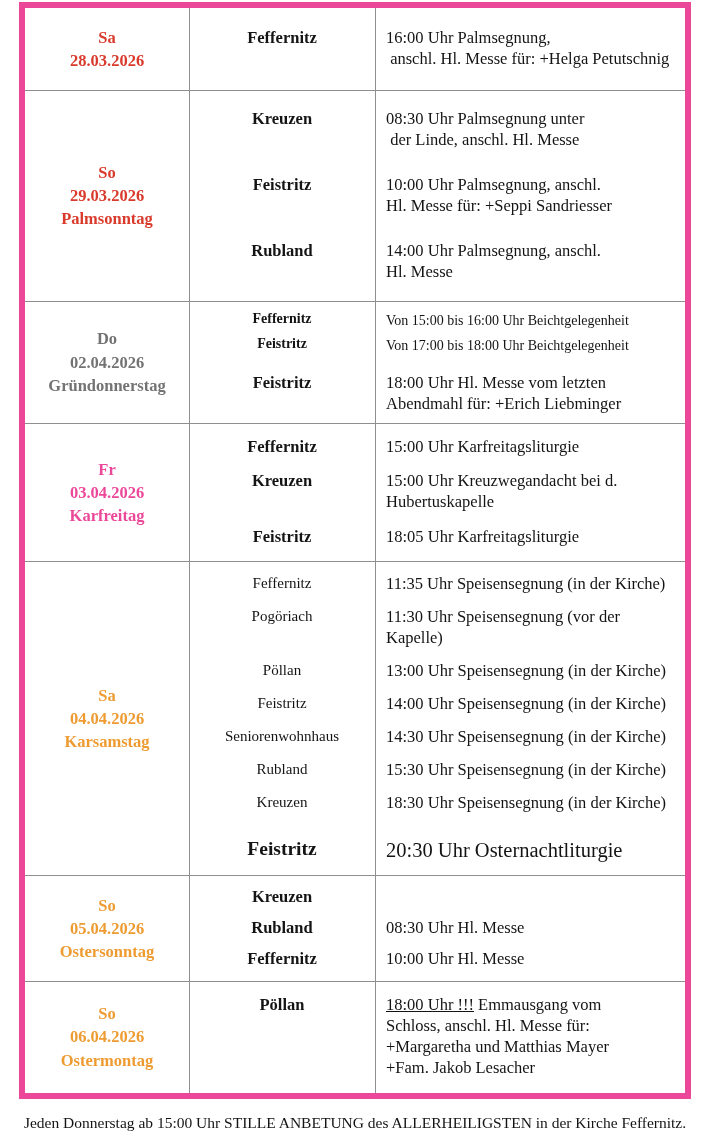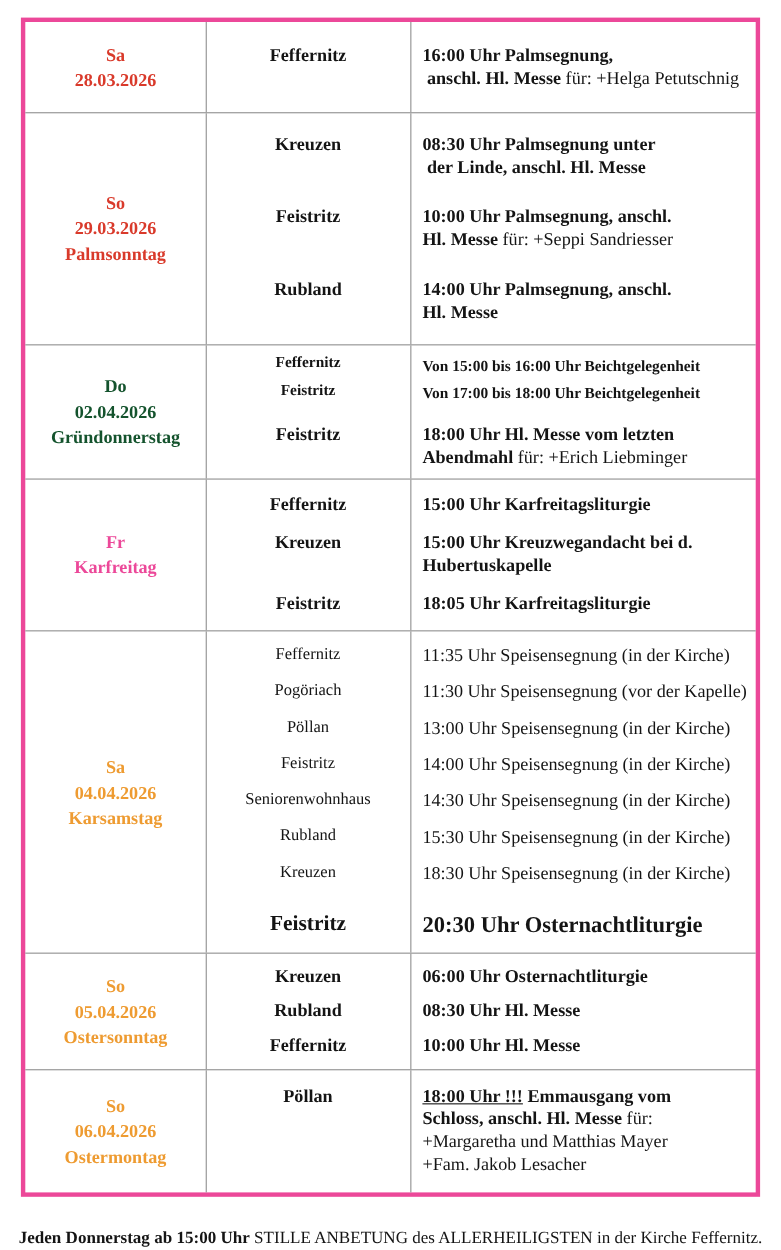--- a/index.html
+++ b/index.html
@@ -6,21 +6,21 @@
   html, body { margin: 0; padding: 0; background: #ffffff; }
   .page {
     width: 710px; min-height: 1136px; margin: 0 auto; background: #ffffff;
     font-family: "Liberation Serif", serif; color: #141414;
   }
   .title {
     margin: 0; padding: 15px 0 7px; text-align: center;
     font-size: 23px; font-weight: bold; letter-spacing: 0.2px;
   }
   .table {
-    margin: 16px 19px; border: 4px solid #ec4899; background: #fff;
+    margin: 2px 19px; border: 6px solid #ec4899; background: #fff;
   }
   .day-row {
     display: flex; position: relative; border-bottom: 1px solid #8f8f8f;
   }
   .day-row:last-child { border-bottom: none; }
   
   .day-row::after {
     content: ""; position: absolute; left: 350px; top: 0; bottom: 0;
     width: 1px; background: #8f8f8f;
   }
@@ -39,21 +39,21 @@
     width: 184px; flex-shrink: 0; text-align: center;
     font-size: 16.5px; font-weight: bold; padding: 0 8px; line-height: 1.25;
   }
   .loc-cell.r  { font-weight: normal; font-size: 15px; }
   .loc-cell.sm { font-size: 14px; }
   .loc-cell.lg { font-size: 19.5px; }
   .desc-cell {
     flex: 1; white-space: pre-wrap; font-size: 16.5px; line-height: 1.27;
     padding: 0 6px 0 12px;
   }
-  .seg.b  { font-weight: bold; }
+  .seg.b  { font-weight: normal; }
   .seg.u  { text-decoration: underline; }
   .seg.sm { font-size: 14px; }
   .seg.lg { font-size: 20.5px; }
 
   
   .day-row:nth-child(1) { min-height: 83px; }
   .day-row:nth-child(1) .entry { margin: 2px 0; }
   .day-row:nth-child(2) { min-height: 182px; }
   .day-row:nth-child(2) .entry { margin: 12px 0; }
   .day-row:nth-child(3) { min-height: 111px; }
@@ -111,21 +111,21 @@
 Hl. Messe</span><span class="seg"> für: +Seppi Sandriesser</span></div>
           </div>
           <div class="entry">
             <div class="loc-cell b">Rubland</div>
             <div class="desc-cell"><span class="seg b">14:00 Uhr Palmsegnung, anschl.
 Hl. Messe</span></div>
           </div>
         </div>
       </div>
       <div class="day-row">
-        <div class="date-cell" style="color: #14532d;">
+        <div class="date-cell" style="color: #737373;">
           <div class="day-abbr">Do</div>
           <div class="day-date">02.04.2026</div>
           <div class="day-label">Gründonnerstag</div>
         </div>
         <div class="entries">
           <div class="entry">
             <div class="loc-cell b sm">Feffernitz</div>
             <div class="desc-cell"><span class="seg b sm">Von 15:00 bis 16:00 Uhr Beichtgelegenheit</span></div>
           </div>
           <div class="entry">
@@ -135,20 +135,21 @@
           <div class="entry">
             <div class="loc-cell b">Feistritz</div>
             <div class="desc-cell"><span class="seg b">18:00 Uhr Hl. Messe vom letzten
 Abendmahl</span><span class="seg"> für: +Erich Liebminger</span></div>
           </div>
         </div>
       </div>
       <div class="day-row">
         <div class="date-cell" style="color: #ec4899;">
           <div class="day-abbr">Fr</div>
+          <div class="day-date">03.04.2026</div>
           <div class="day-label">Karfreitag</div>
         </div>
         <div class="entries">
           <div class="entry">
             <div class="loc-cell b">Feffernitz</div>
             <div class="desc-cell"><span class="seg b">15:00 Uhr Karfreitagsliturgie</span></div>
           </div>
           <div class="entry">
             <div class="loc-cell b">Kreuzen</div>
             <div class="desc-cell"><span class="seg b">15:00 Uhr Kreuzwegandacht bei d.
@@ -203,21 +204,20 @@
       </div>
       <div class="day-row">
         <div class="date-cell" style="color: rgb(238, 155, 49);">
           <div class="day-abbr">So</div>
           <div class="day-date">05.04.2026</div>
           <div class="day-label">Ostersonntag</div>
         </div>
         <div class="entries">
           <div class="entry">
             <div class="loc-cell b">Kreuzen</div>
-            <div class="desc-cell"><span class="seg b">06:00 Uhr Osternachtliturgie</span></div>
           </div>
           <div class="entry">
             <div class="loc-cell b">Rubland</div>
             <div class="desc-cell"><span class="seg b">08:30 Uhr Hl. Messe</span></div>
           </div>
           <div class="entry">
             <div class="loc-cell b">Feffernitz</div>
             <div class="desc-cell"><span class="seg b">10:00 Uhr Hl. Messe</span></div>
           </div>
         </div>

